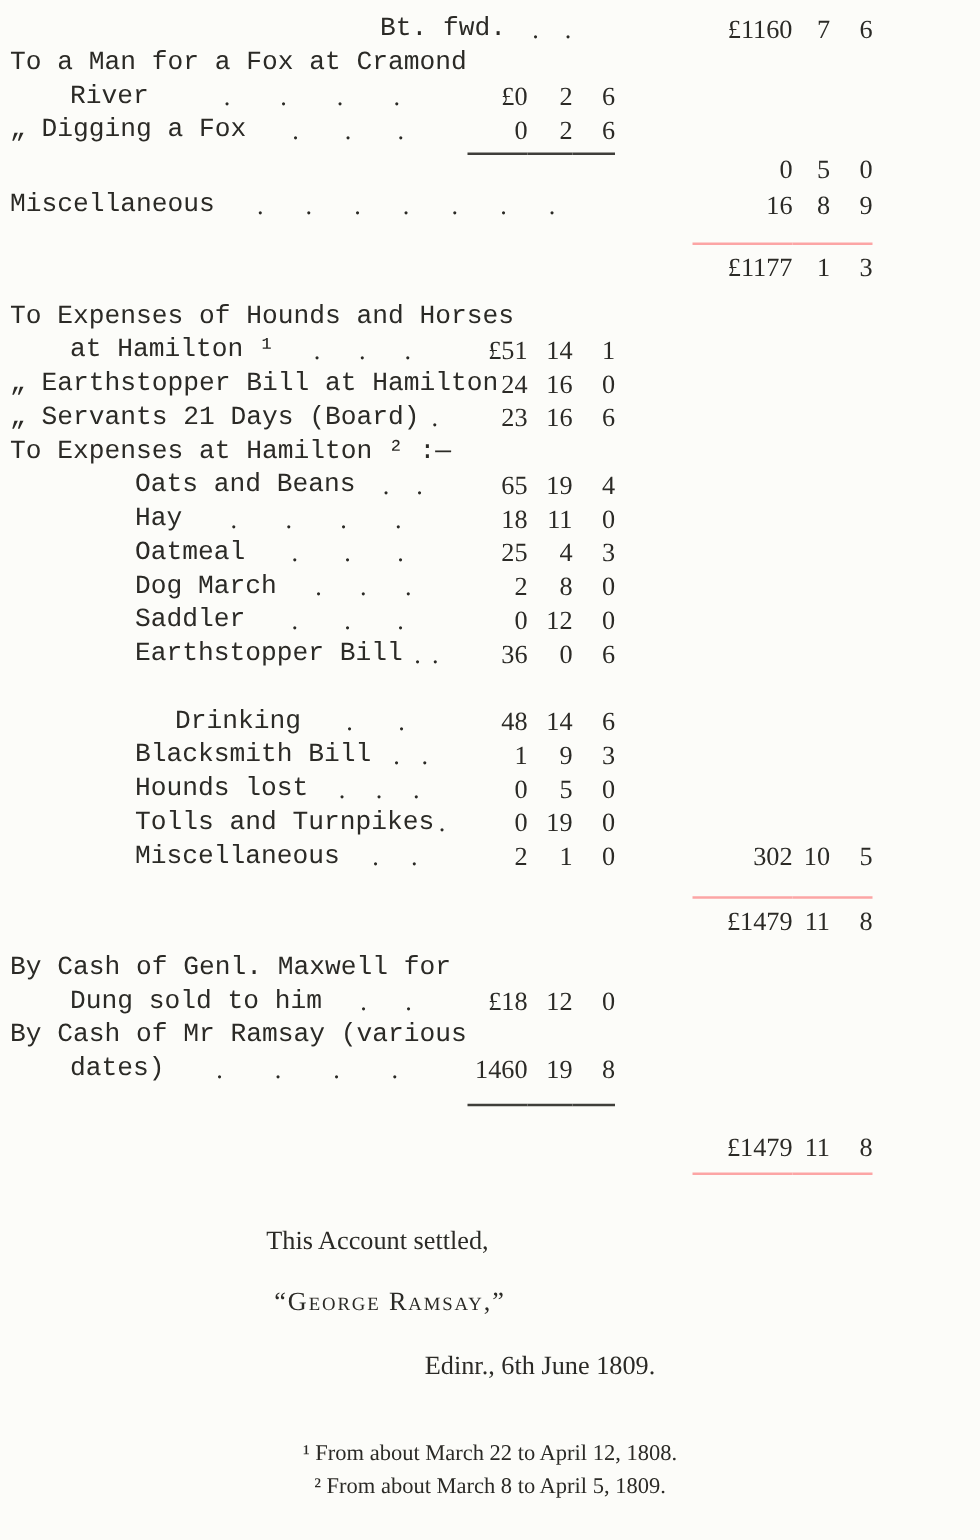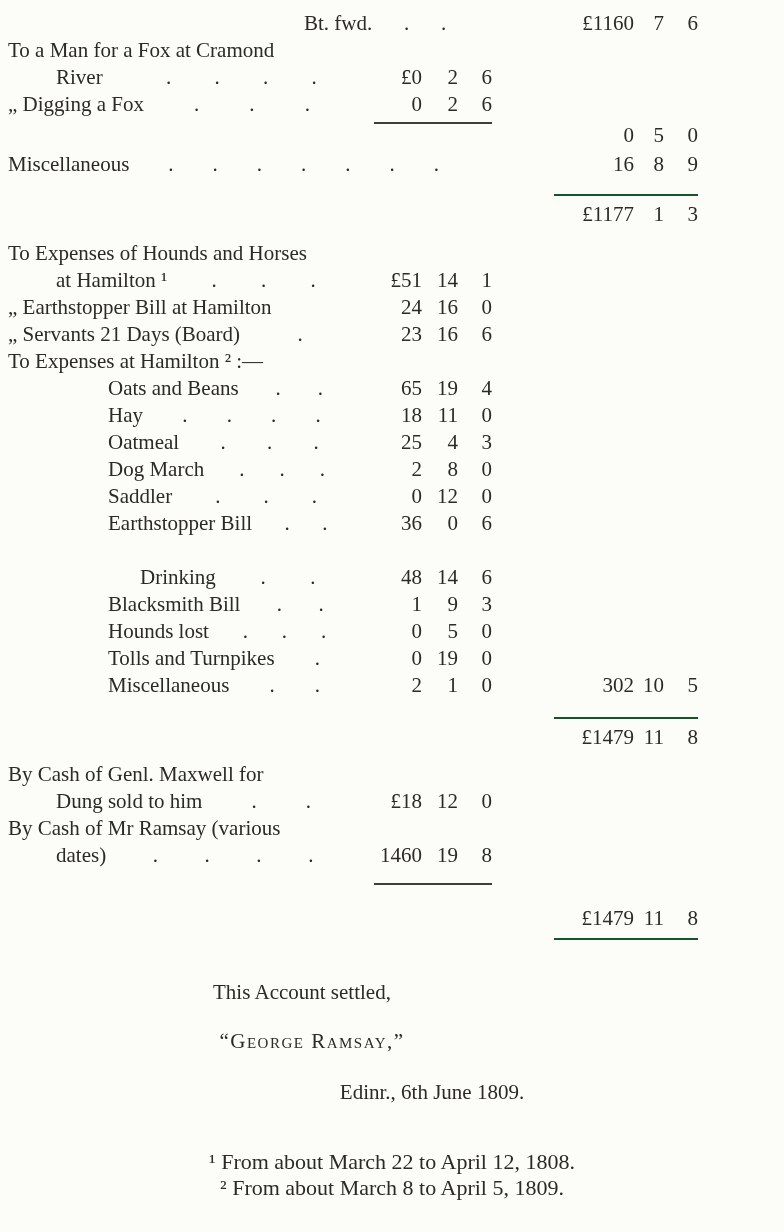--- a/index.html
+++ b/index.html
@@ -10,41 +10,41 @@
     font-family:"Liberation Serif","DejaVu Serif",serif;
     font-size:21px;
     overflow:hidden;
   }
   .page { width:784px; height:1232px; padding-top:10px; }
 
   
   .ledger { width:690px; margin-left:8px; }
   .row { display:flex; min-height:27px; line-height:27px; }
   .desc { flex:1; display:flex; padding-right:8px; min-width:0; }
-  .dtext { white-space:pre; }
+  .dtext { white-space:pre;font-family:Liberation Mono, monospace; }
   .dots { flex:1; display:flex; justify-content:space-evenly; padding-right:6px; }
   .cell { text-align:right; }
   .il { width:48px; } .is { width:36px; } .id { width:34px; }
   .gp { width:62px; }
   .ol { width:80px; } .os { width:30px; } .od { width:34px; }
   .rule-inner .il, .rule-inner .is, .rule-inner .id { border-top:2px solid #3f3e3a; }
-  .rule-outer .ol, .rule-outer .os, .rule-outer .od { border-top:2px solid #14532d; padding-top:5px; }
+  .rule-outer .ol, .rule-outer .os, .rule-outer .od { border-top:2px solid #fca5a5; padding-top:5px; }
   .rule-only { min-height:12px; line-height:12px; }
 
   
   .footer { margin-top:30px; text-align:center; }
   .settled { transform:translateX(-90px); }
   .signature {
     margin-top:24px;
     transform:translateX(-80px);
     font-variant:small-caps;
     letter-spacing:1.5px;
   }
   .dateline { margin-top:26px; transform:translateX(40px); }
-  .footnotes { margin-top:44px; font-size:22px; line-height:26px; }
+  .footnotes { margin-top:44px; font-size:18px; line-height:26px; }
 </style>
 </head>
 <body>
 
 <div class="page">
 
   <div class="ledger" id="ledger">
       <div class="row">
         <div class="desc span" style="padding-left: 296px;">
           <span class="dtext">Bt. fwd.</span>

